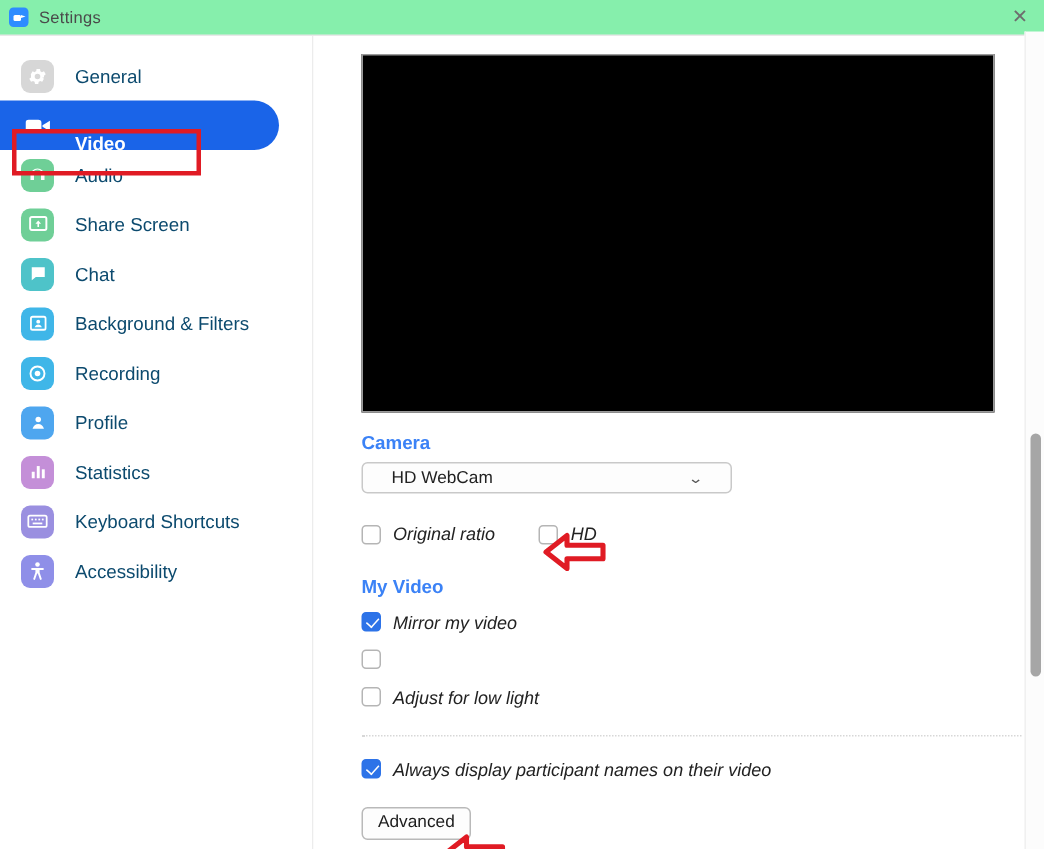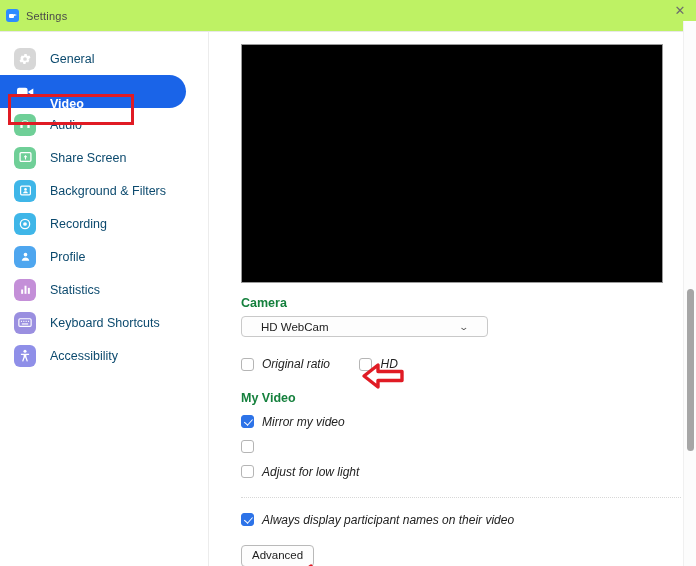--- a/index.html
+++ b/index.html
@@ -10,22 +10,22 @@
     width: 696px;
     height: 566px;
     background: #ffffff;
     font-family: "Liberation Sans", sans-serif;
     overflow: hidden;
     position: relative;
   }
 
   
   #titlebar {
-    height: 32px;
-    background: #bef264;
+    height: 24px;
+    background: #86efac;
     border-bottom: 1px solid #e8e8e8;
     display: flex;
     align-items: center;
     position: relative;
     box-sizing: border-box;
   }
   #app-icon {
     width: 13px;
     height: 13px;
     margin-left: 6px;
@@ -158,21 +158,21 @@
     width: 422px;
     height: 239px;
     background: #000000;
     border: 1px solid #9a9a9a;
     box-sizing: border-box;
   }
 
   .section-title {
     font-size: 12.5px;
     font-weight: bold;
-    color: #15803d;
+    color: #3b82f6;
     margin-top: 13px;
     margin-bottom: 6px;
   }
 
   
   #camera-select {
     width: 247px;
     height: 21px;
     border: 1px solid #c9c9c9;
     border-radius: 4px;
@@ -323,20 +323,28 @@
     <div class="nav-item">
       <span class="nav-icon" style="background:#6fcf97;">
         <svg width="13" height="13" viewBox="0 0 24 24">
             <rect x="2" y="3" width="20" height="16" rx="2" fill="none" stroke="#ffffff" stroke-width="2.4"></rect>
             <path d="M12 7.5 L15.5 11.5 H13 V15.5 H11 V11.5 H8.5 Z" fill="#ffffff"></path>
           </svg>
       </span>
       <span class="nav-label">Share Screen</span>
     </div>
 
+    <div class="nav-item">
+      <span class="nav-icon" style="background:#4ec3c9;">
+        <svg width="13" height="13" viewBox="0 0 24 24">
+            <path fill="#ffffff" d="M4 4h16v12H9l-5 4z"></path>
+          </svg>
+      </span>
+      <span class="nav-label">Chat</span>
+    </div>
 
     <div class="nav-item">
       <span class="nav-icon" style="background:#3fb6e8;">
         <svg width="13" height="13" viewBox="0 0 24 24">
             <rect x="3" y="4" width="18" height="16" rx="2" fill="none" stroke="#ffffff" stroke-width="2.2"></rect>
             <circle cx="12" cy="10" r="2.4" fill="#ffffff"></circle>
             <path d="M7.5 17c.8-2.4 2.5-3.6 4.5-3.6s3.7 1.2 4.5 3.6z" fill="#ffffff"></path>
           </svg>
       </span>
       <span class="nav-label">Background &amp; Filters</span>

